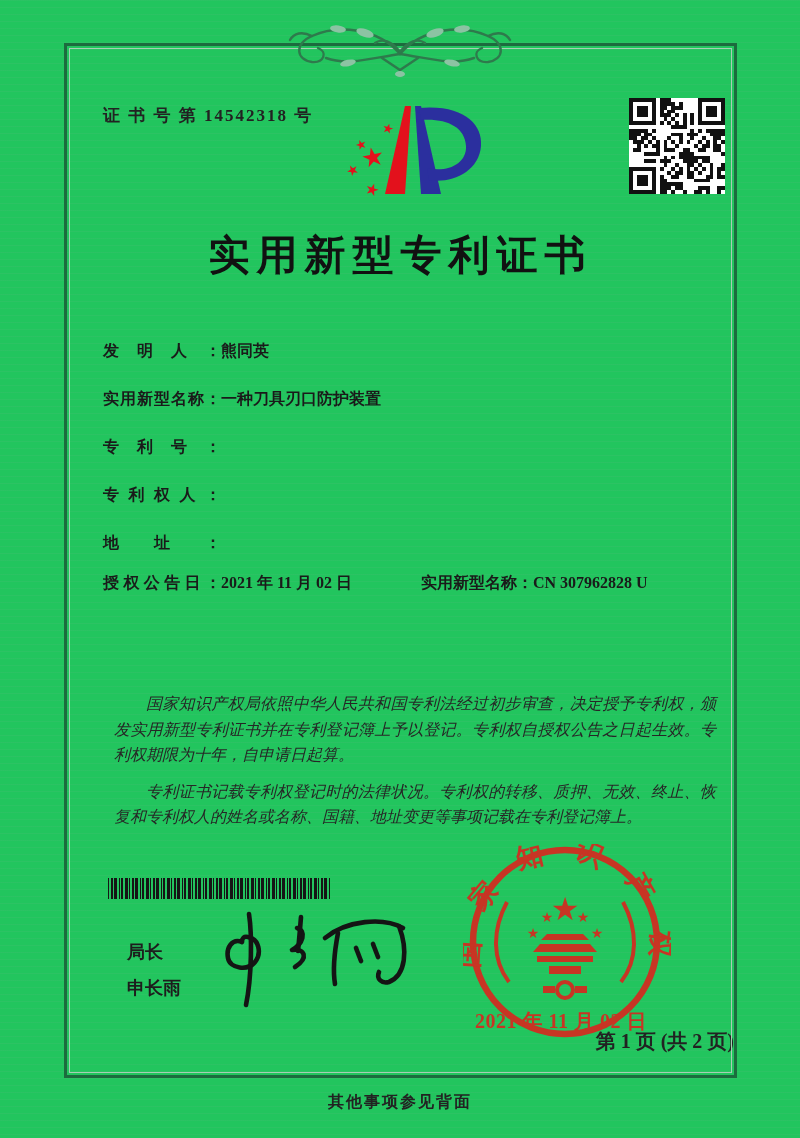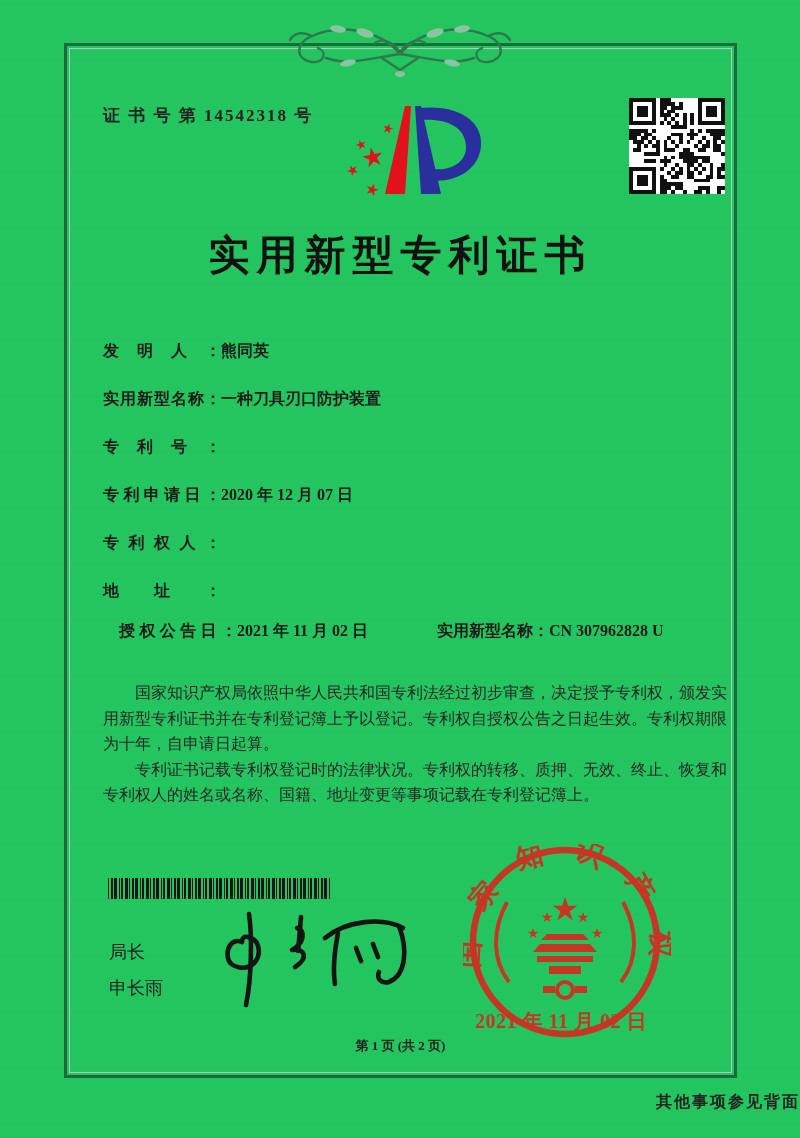--- a/index.html
+++ b/index.html
@@ -59,43 +59,43 @@
     font-size:16px;font-weight:600;color:#1a1a1a;
   }
   .f-row{display:flex;line-height:25px;margin-bottom:23px;}
   .f-row.addr{margin-bottom:15px;}
   .f-label{
     flex:0 0 118px;
     text-align:justify;text-align-last:justify;
     white-space:nowrap;
   }
   .f-value{flex:0 1 500px;}
-  .f-row.double{position:relative;margin-left:16px;}
+  .f-row.double{position:relative;}
   .f-group2{position:absolute;left:318px;top:0;display:flex;}
   .f-group2 .f-label{flex:0 0 96px;}
   .body-text{
     position:absolute;left:36px;top:634px;width:624px;
     font-size:16px;line-height:25.5px;color:#262626;
     text-align:justify;
   }
-  .body-text p{margin:0;text-indent:2em;}
+  .body-text p{margin:11px;text-indent:2em;font-style:italic;}
   .barcode{position:absolute;left:41px;top:832px;}
   .officer{
-    position:absolute;left:42px;top:888px;
-    font-size:18px;font-weight:400;line-height:36px;color:#1d1d1d;
+    position:absolute;left:60px;top:888px;
+    font-size:18px;font-weight:700;line-height:36px;color:#1d1d1d;
   }
   .signature{position:absolute;left:128px;top:856px;}
   .seal{position:absolute;left:396px;top:798px;}
   .page-no{
     position:absolute;left:0;bottom:20px;width:100%;
-    text-align:center;font-size:13px;font-weight:600;color:#222;
+    text-align:right;font-size:20px;font-weight:600;color:#222;
   }
   .back-note{
     position:absolute;left:0;top:1092px;width:100%;
-    text-align:right;font-size:16px;font-weight:700;color:#222;
+    text-align:center;font-size:16px;font-weight:700;color:#222;
     z-index:1;letter-spacing:2px;
   }
 </style>
 </head>
 <body>
 
 <div class="page">
 
   <svg class="ornament-top" width="340" height="62" viewBox="0 0 340 62">
     <g fill="none" stroke="#2e7a4c" stroke-width="2.4" stroke-linecap="round">
@@ -362,24 +362,20 @@
         <span class="f-value">熊同英</span>
       </div>
       <div class="f-row">
         <span class="f-label">实用新型名称：</span>
         <span class="f-value">一种刀具刃口防护装置</span>
       </div>
       <div class="f-row">
         <span class="f-label">专利号：</span>
       </div>
       <div class="f-row">
-        <span class="f-label">专利申请日：</span>
-        <span class="f-value">2020 年 12 月 07 日</span>
-      </div>
-      <div class="f-row">
         <span class="f-label">专利权人：</span>
       </div>
       <div class="f-row addr">
         <span class="f-label">地址：</span>
       </div>
       <div class="f-row double">
         <span class="f-label">授权公告日：</span>
         <span class="f-value">2021 年 11 月 02 日</span>
         <span class="f-group2">
           <span class="f-label">实用新型名称：</span>

